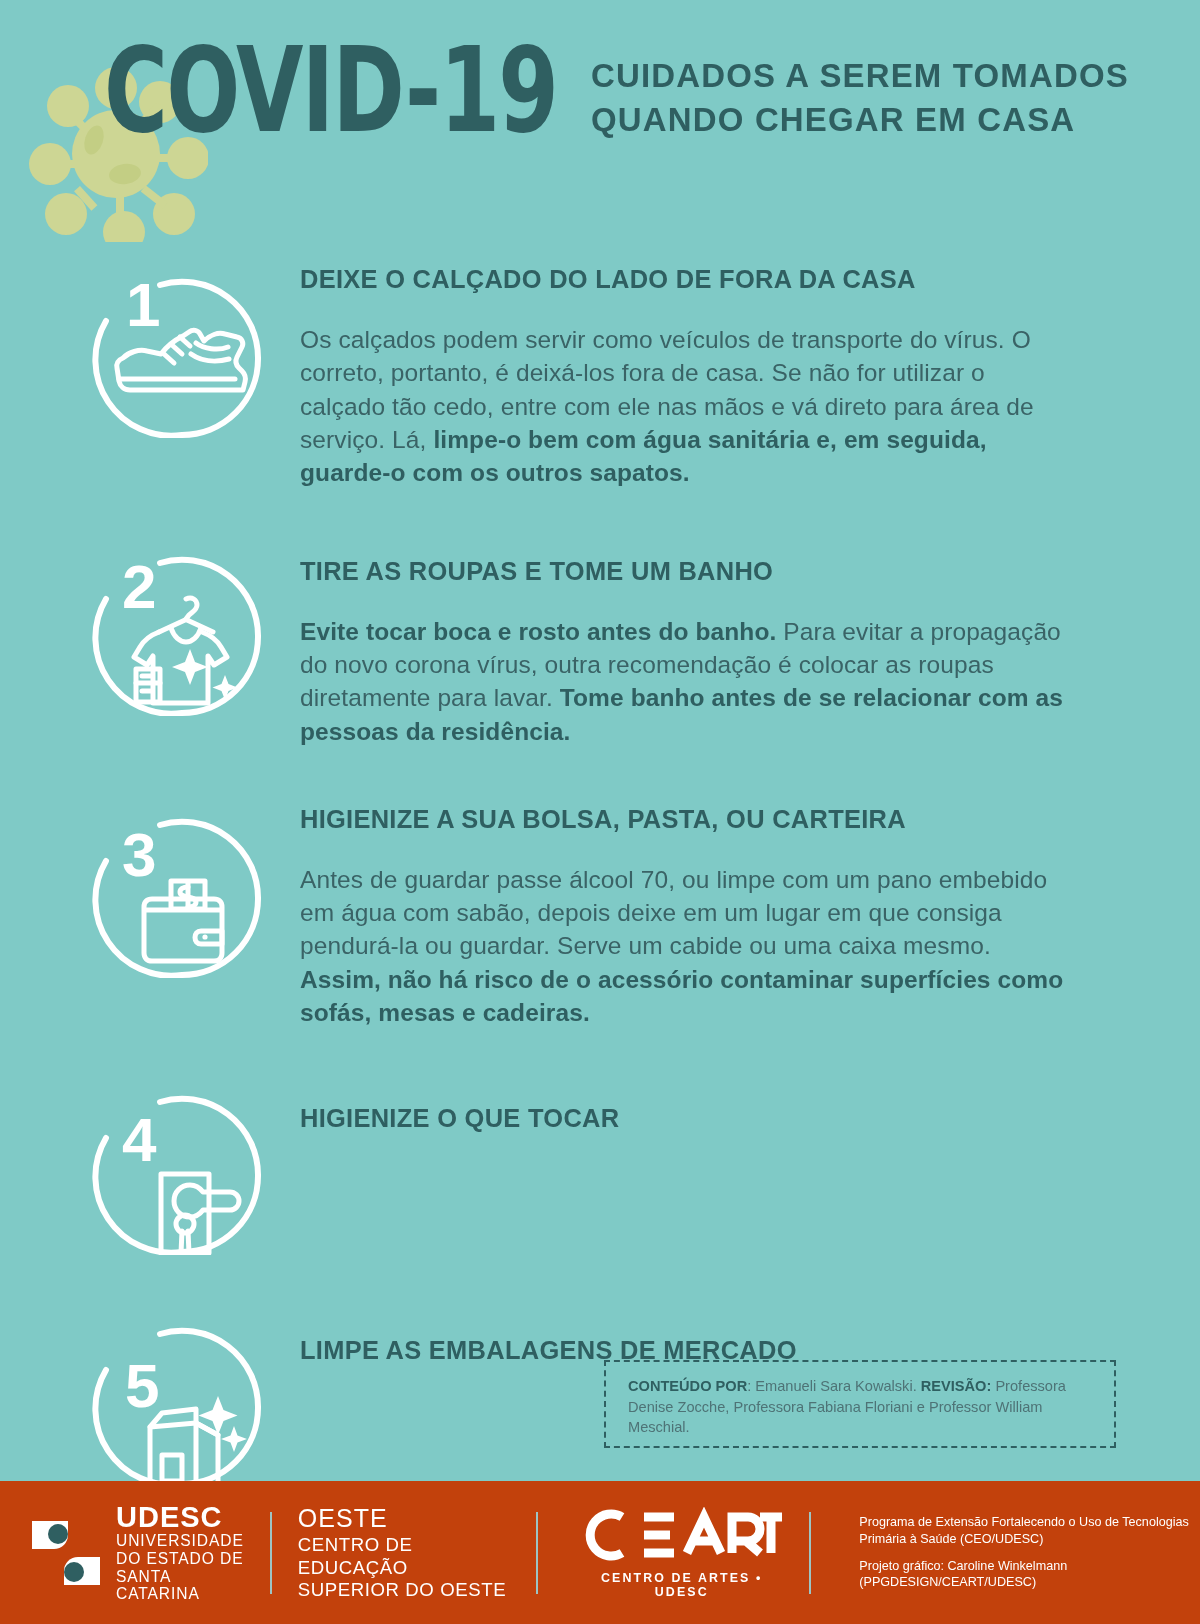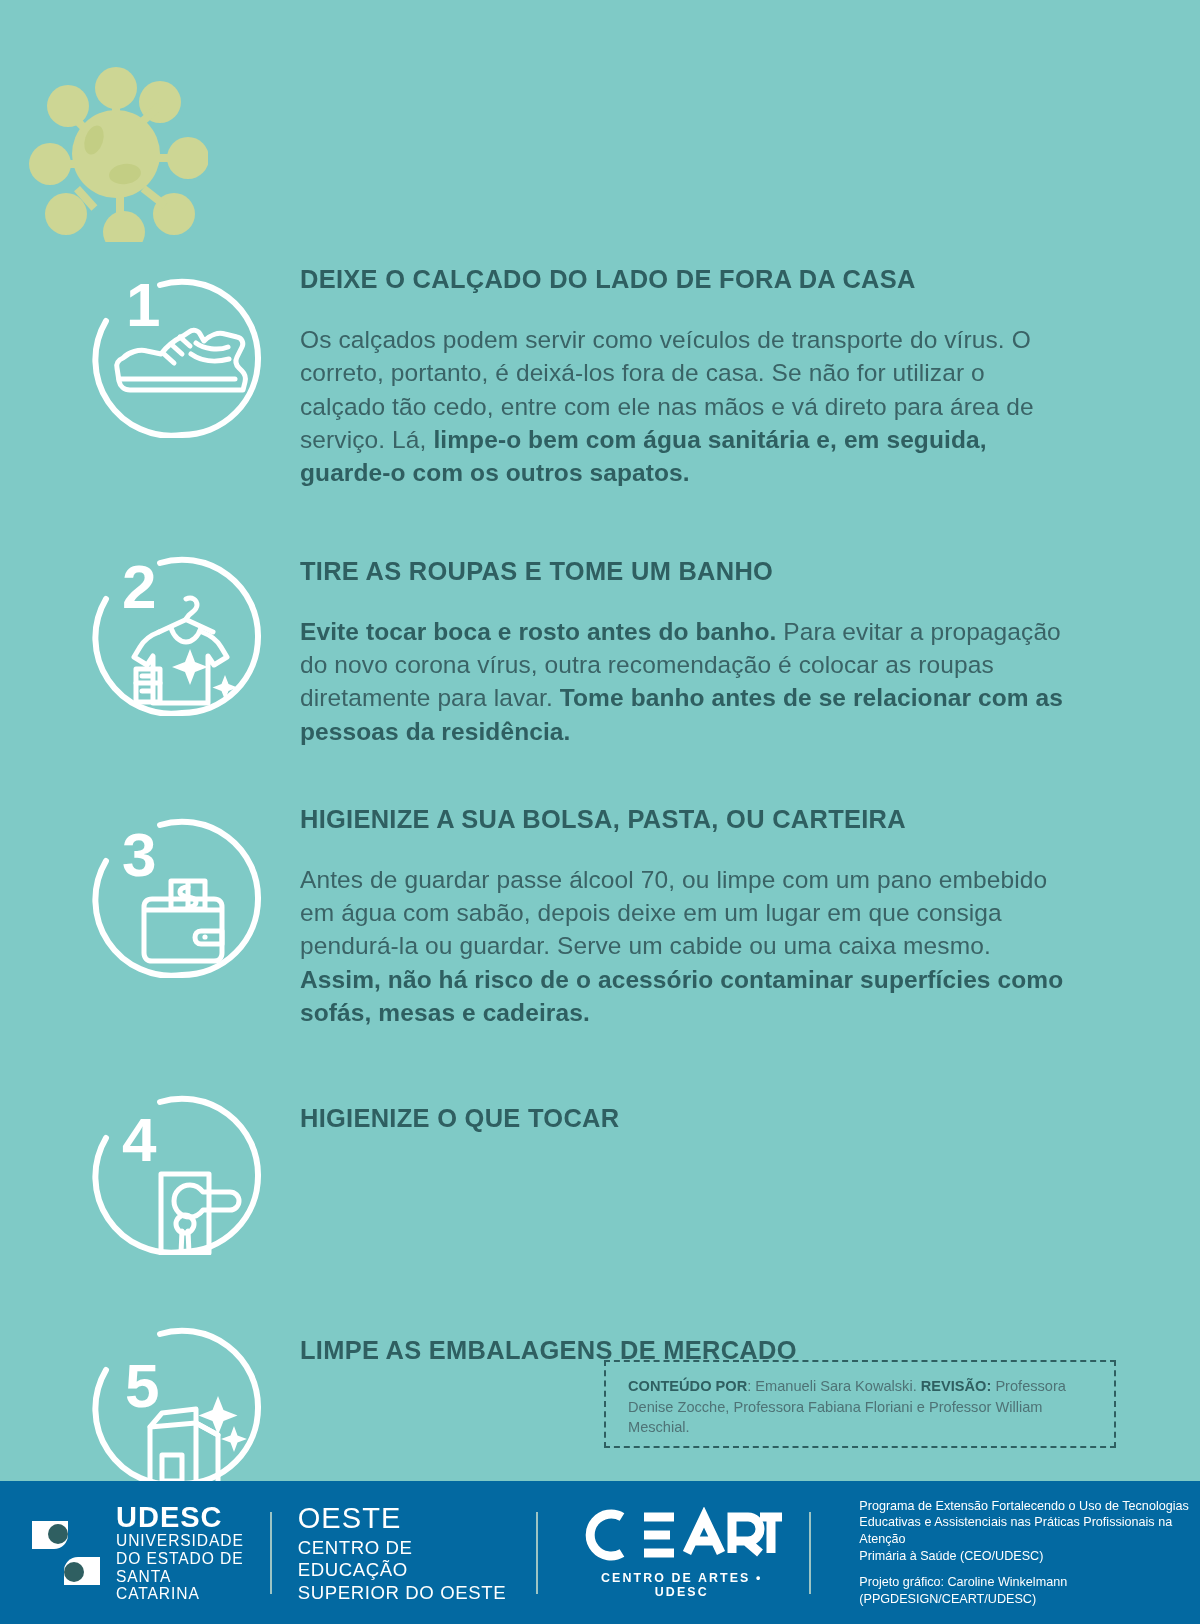--- a/index.html
+++ b/index.html
@@ -94,39 +94,39 @@
     font-size: 14.6px;
     line-height: 1.42;
     color: #4e7376;
   }
   .credits-text b { color: #2f5f61; font-weight: bold; }
 
   
   .footer {
     position: absolute; left: 0; bottom: 0;
     width: 1200px; height: 143px;
-    background: #0369a1;
+    background: #c2410c;
     display: flex; align-items: center;
   }
   .udesc-block { display: flex; align-items: center; margin-left: 30px; }
   .udesc-mark { width: 72px; height: 68px; flex: 0 0 72px; }
   .udesc-words {
     margin-left: 14px;
     color: #ffffff;
     font-family: "Liberation Sans Narrow", "Liberation Sans", sans-serif;
   }
   .udesc-words .big {
     font-size: 29px; font-weight: bold; letter-spacing: 1px; line-height: 1.05;
   }
   .udesc-words .small {
     font-size: 15.6px; letter-spacing: 0.9px; line-height: 1.14;
   }
   .vdiv { width: 2px; height: 82px; background: #9dc4c4; margin: 0 26px; }
   .oeste { color: #ffffff; font-family: "Liberation Sans", sans-serif; }
-  .oeste .big { font-size: 29px; letter-spacing: 1.1px; line-height: 1.25; }
+  .oeste .big { font-size: 25px; letter-spacing: 1.1px; line-height: 1.25; }
   .oeste .small { font-size: 18.6px; letter-spacing: 0.6px; line-height: 1.22; }
   .ceart-block { margin-left: 16px; text-align: center; }
   .ceart-sub {
     color: #fff; font-family: "Liberation Sans", sans-serif;
     font-size: 12.4px; font-weight: bold; letter-spacing: 2.1px; margin-top: 4px;
   }
   .prog-block {
     color: #ffffff; margin-left: 22px;
     font-family: "Liberation Sans", sans-serif;
     font-size: 12.6px; line-height: 1.32; width: 370px;
@@ -159,20 +159,27 @@
           <rect x="112" y="54" width="26" height="8" transform="rotate(-42 116 58)"></rect>
         <circle cx="88" cy="26" r="21"></circle>
           <rect x="84" y="42" width="8" height="26"></rect>
       </g>
       <g fill="#c3ce84">
         <ellipse cx="66" cy="78" rx="9" ry="15" transform="rotate(18 66 78)"></ellipse>
         <ellipse cx="97" cy="112" rx="16" ry="10" transform="rotate(-8 97 112)"></ellipse>
       </g>
     </svg>
 
+    <div class="title-wrap">
+      <div class="main-title">COVID-19</div>
+      <div class="subtitle">
+        <div>CUIDADOS A SEREM TOMADOS</div>
+        <div>QUANDO CHEGAR EM CASA</div>
+      </div>
+    </div>
   </div>
 
   <div class="steps">
 
     <div class="step step-1">
       <div class="badge">
         <svg viewBox="0 0 180 180">
           <path d="M14 63 A76 76 0 0 0 90 177 A76 76 0 0 0 166 101 A76 76 0 0 0 68 27" fill="none" stroke="#ffffff" stroke-width="6" stroke-linecap="round"></path>
           <g fill="none" stroke="#ffffff" stroke-width="5" stroke-linejoin="round" stroke-linecap="round">
             <path d="M31 100 c6 -6 16 -9 24 -7 l14 3 c6 -8 14 -14 22 -18 l6 -4 c4 -3 9 -2 11 2 l4 7 c6 -6 14 -9 21 -7 l12 3 c5 1 7 6 5 10 l-5 10 c-2 4 -1 8 2 11 l3 3 c3 3 4 7 3 11 l-2 8 H38 c-6 0 -10 -4 -11 -9 l-2 -13 c-1 -4 1 -8 6 -10z"></path>
@@ -320,19 +327,18 @@
           <path d="M178 10 h22 M189 10 v36"></path>
         </g>
       </svg>
       <div class="ceart-sub">CENTRO DE ARTES • UDESC</div>
     </div>
 
     <div class="vdiv"></div>
 
     <div class="prog-block">
       <div>Programa de Extensão Fortalecendo o Uso de Tecnologias</div>
-      <div>Educativas e Assistenciais nas Práticas Profissionais na Atenção</div>
       <div>Primária à Saúde (CEO/UDESC)</div>
       <div class="p2">Projeto gráfico: Caroline Winkelmann (PPGDESIGN/CEART/UDESC)</div>
     </div>
   </div>
 
 </div>
 
 </body></html>

